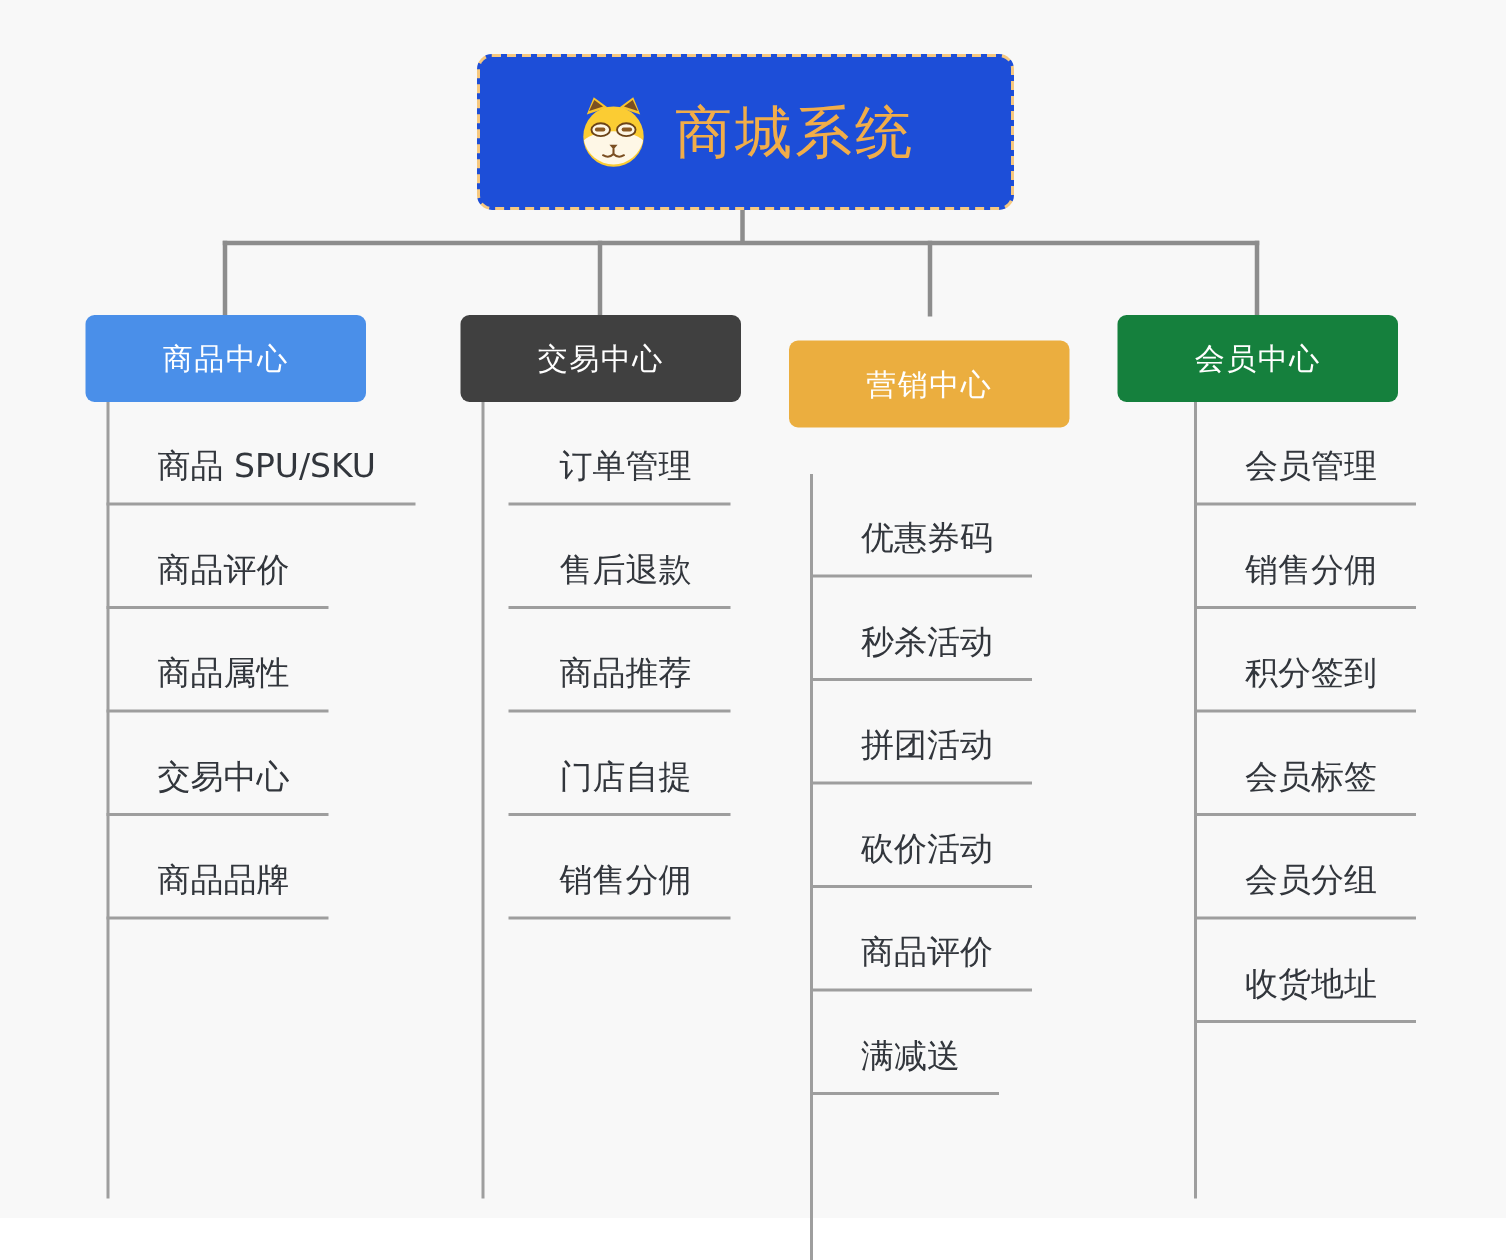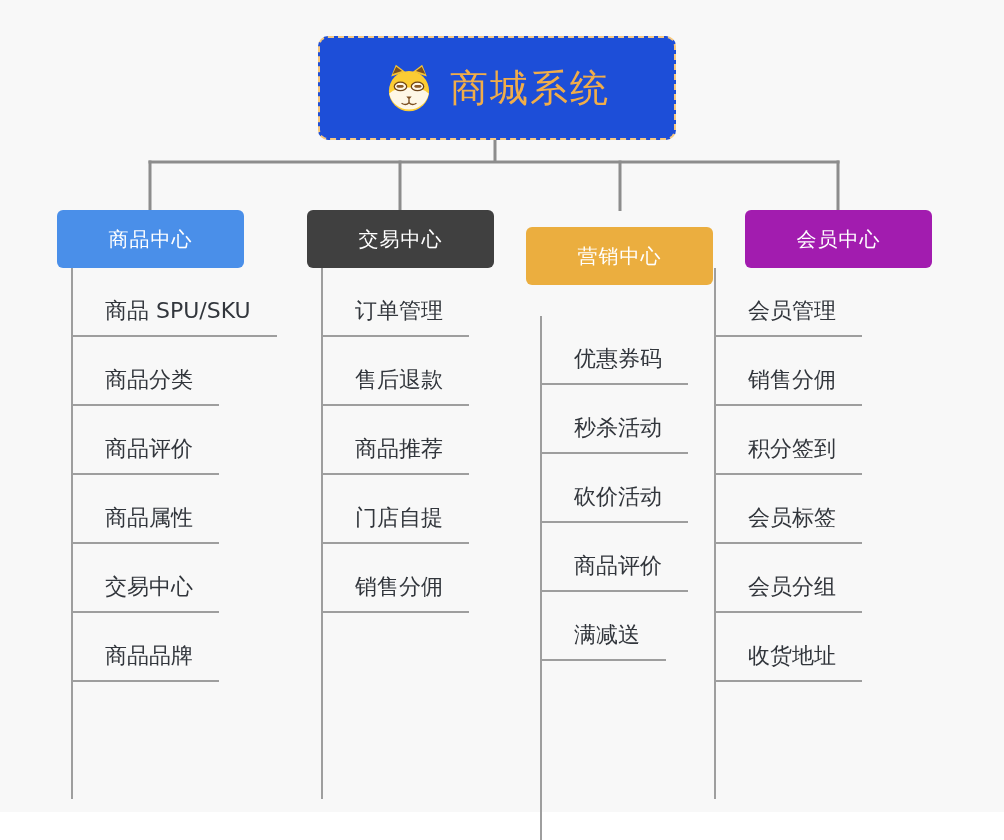--- a/index.html
+++ b/index.html
@@ -43,23 +43,23 @@
     color:#FFFFFF; font-size:20px; letter-spacing:1px;
     cursor:pointer;
   }
   .branch.b0 { left:57px; }
   .branch.b1 { left:307px; }
   .branch.b2 { left:526px; }
   .branch.b3 { left:745px; }
 
   .col { position:absolute; top:268px; }
   .col.c0 { left:71px; }
-  .col.c1 { left:321px; }
+  .col.c1 { left:321px;padding-left:18px; }
   .col.c2 { left:540px;margin-top:48px; }
-  .col.c3 { left:714px; }
+  .col.c3 { left:796px; }
 
   .vline {
     position:absolute; left:0; top:0; width:2px; height:531px;
     background:#9E9E9E;
   }
   .child {
     height:69px;
     width:max-content;
     min-width:120px;
     display:flex; align-items:flex-end;
@@ -108,45 +108,45 @@
 
   <div class="branch b0" style="background: rgb(74, 143, 233);">
     <span>商品中心</span>
   </div>
   <div class="branch b1" style="background: #404040;">
     <span>交易中心</span>
   </div>
   <div class="branch b2" style="background: rgb(235, 174, 63); margin-top: 17px;">
     <span>营销中心</span>
   </div>
-  <div class="branch b3" style="background: #a21caf;">
+  <div class="branch b3" style="background: #15803d;">
     <span>会员中心</span>
   </div>
 
   <div class="col c0">
     <div class="vline"></div>
   <div class="child">商品 SPU/SKU</div>
-      <div class="child">商品分类</div>
       <div class="child">商品评价</div>
       <div class="child">商品属性</div>
       <div class="child">交易中心</div>
       <div class="child">商品品牌</div>
     </div>
   <div class="col c1">
     <div class="vline"></div>
   <div class="child">订单管理</div>
       <div class="child">售后退款</div>
       <div class="child">商品推荐</div>
       <div class="child">门店自提</div>
       <div class="child">销售分佣</div>
     </div>
   <div class="col c2">
     <div class="vline"></div>
   <div class="child">优惠券码</div>
       <div class="child">秒杀活动</div>
+      <div class="child">拼团活动</div>
       <div class="child">砍价活动</div>
       <div class="child">商品评价</div>
       <div class="child">满减送</div>
     </div>
   <div class="col c3">
     <div class="vline"></div>
   <div class="child">会员管理</div>
       <div class="child">销售分佣</div>
       <div class="child">积分签到</div>
       <div class="child">会员标签</div>

